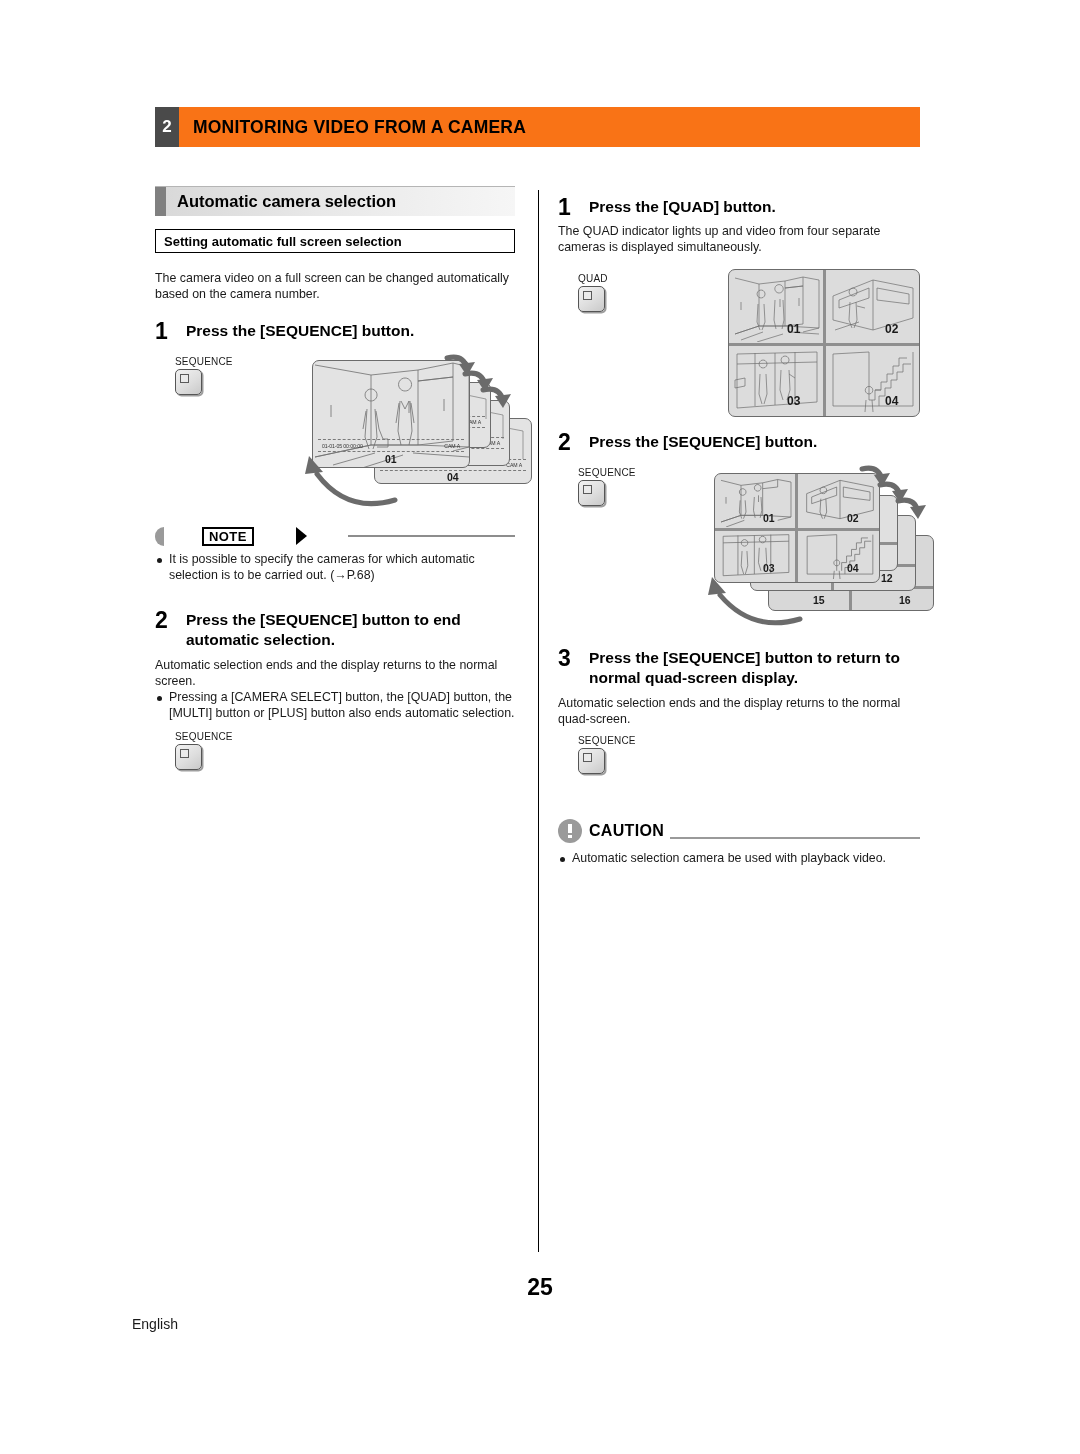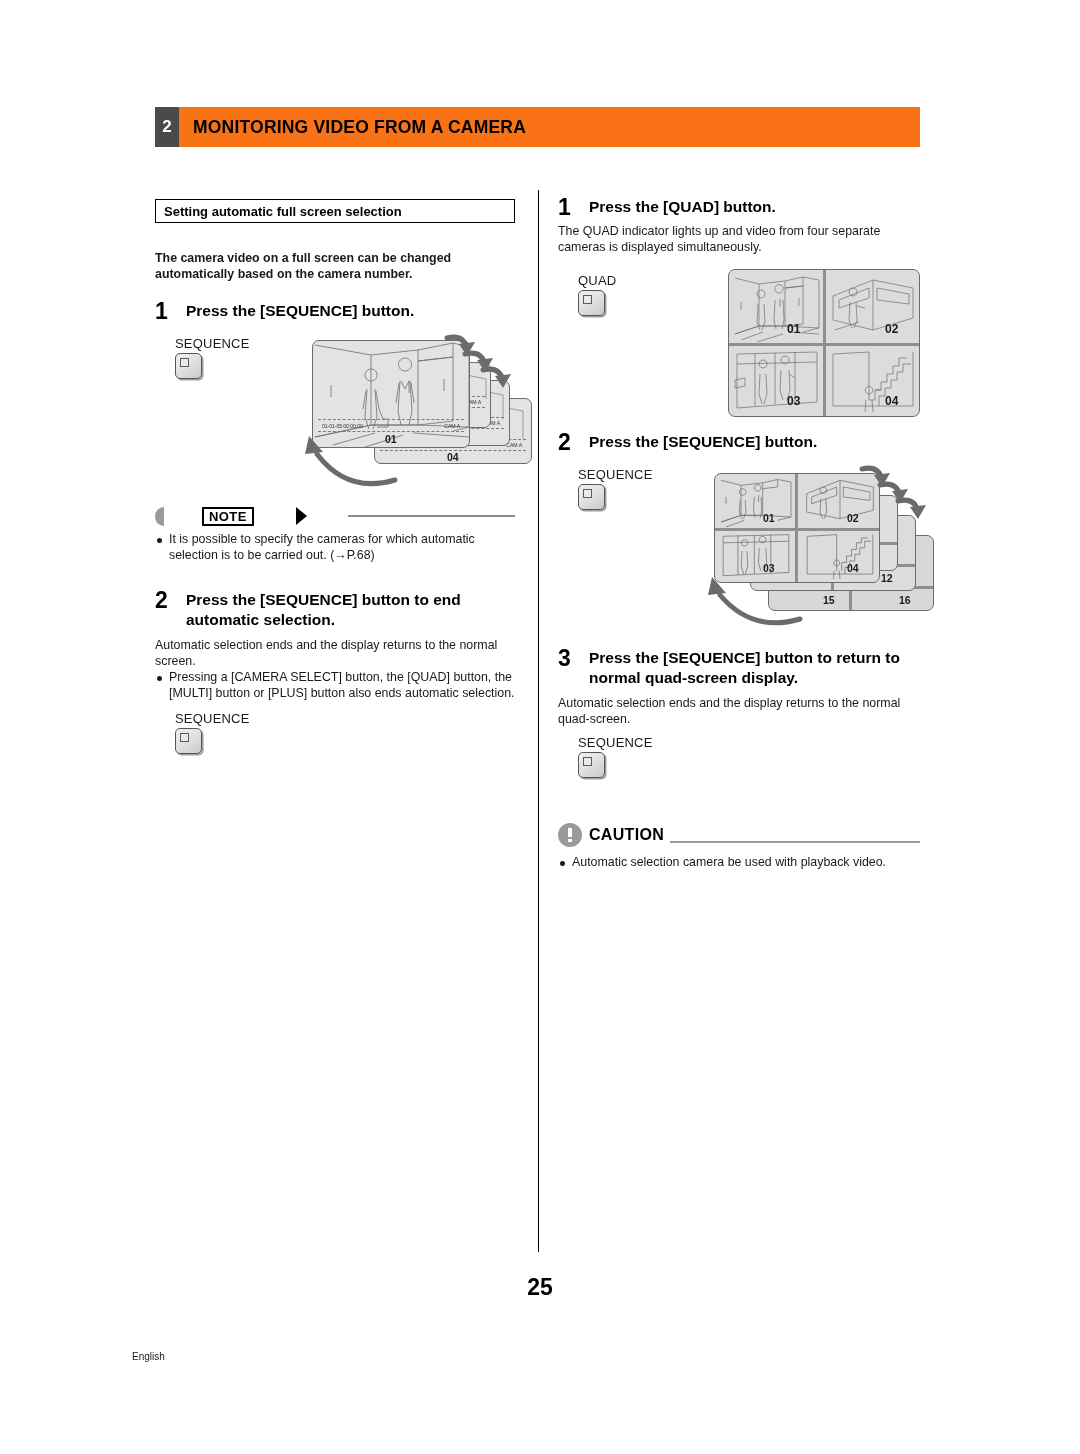--- a/index.html
+++ b/index.html
@@ -243,21 +243,21 @@
     height: 2px;
     background: #9a9a9a;
     margin-left: 6px;
     margin-top: 9px;
     align-self: flex-start;
   }
 
   
   .btn-graphic { display: inline-block; }
   .btn-label {
-    font-size: 13px;
+    font-size: 10px;
     letter-spacing: .2px;
     color: #1a1a1a;
     margin-bottom: 2px;
     display: block;
   }
   .btn-body {
     width: 27px; height: 26px;
     border: 1.6px solid #555;
     border-radius: 5px;
     background: linear-gradient(145deg, #f2f2f2 0%, #dedede 55%, #c9c9c9 100%);
@@ -307,22 +307,22 @@
     box-sizing: border-box;
     font-size: 5.2px;
     color: #333;
     letter-spacing: -.1px;
   }
 
   
   .footer-lang {
     position: absolute;
     left: 132px;
-    top: 1351px;
-    font-size: 10px;
+    top: 1316px;
+    font-size: 14px;
     color: #1a1a1a;
   }
   .footer-page {
     position: absolute;
     left: 0;
     top: 1274px;
     width: 1080px;
     text-align: center;
     font-size: 23px;
     font-weight: bold;
@@ -341,26 +341,30 @@
     <div class="chapter-title-wrap">
       <span class="chapter-title">MONITORING VIDEO FROM A CAMERA</span>
     </div>
   </div>
 
   <div class="col-divider"></div>
 
   <div class="col-left">
 
     
+    <div class="section-head">
+      <div class="section-head-tab"></div>
+      <div class="section-head-text">Automatic camera selection</div>
+    </div>
 
     
     <div class="sub-head" style="margin-top:13px;">Setting automatic full screen selection</div>
 
     
-    <div class="body-text" style="margin-top:28px;font-weight:bold;">
+    <div class="body-text" style="margin-top:18px;">
       <p>The camera video on a full screen can be changed automatically based on the camera number.</p>
     </div>
 
     
     <div class="step" style="margin-top:18px;">
       <div class="step-num">1</div>
       <div class="step-title">Press the [SEQUENCE] button.</div>
     </div>
 
     
@@ -614,21 +618,21 @@
       <div class="btn-graphic" style="position:absolute; left:20px; top:4px;">
         <span class="btn-label">SEQUENCE</span>
         <div class="btn-body">
           <div class="btn-led"></div>
         </div>
       </div>
 
       <div class="screen" style="left:210px; top:72px; width:166px; height:76px; background:#d8d8d8;">
         <div style="position:absolute; left:0; top:50px; width:100%; height:3px; background:#8f8f8f;"></div>
         <div style="position:absolute; left:80px; top:0; width:3px; height:100%; background:#8f8f8f;"></div>
-        <div class="cam-num small" style="left:54px; top:58px;">15</div>
+        <div class="cam-num small" style="left:44px; top:58px;">15</div>
         <div class="cam-num small" style="left:130px; top:58px;">16</div>
       </div>
 
       <div class="screen" style="left:192px; top:52px; width:166px; height:76px; background:#dcdcdc;">
         <div style="position:absolute; left:0; top:48px; width:100%; height:3px; background:#8f8f8f;"></div>
         <div style="position:absolute; left:80px; top:0; width:3px; height:100%; background:#8f8f8f;"></div>
         <div class="cam-num small" style="left:42px; top:56px;">11</div>
         <div class="cam-num small" style="left:130px; top:56px;">12</div>
       </div>
 

